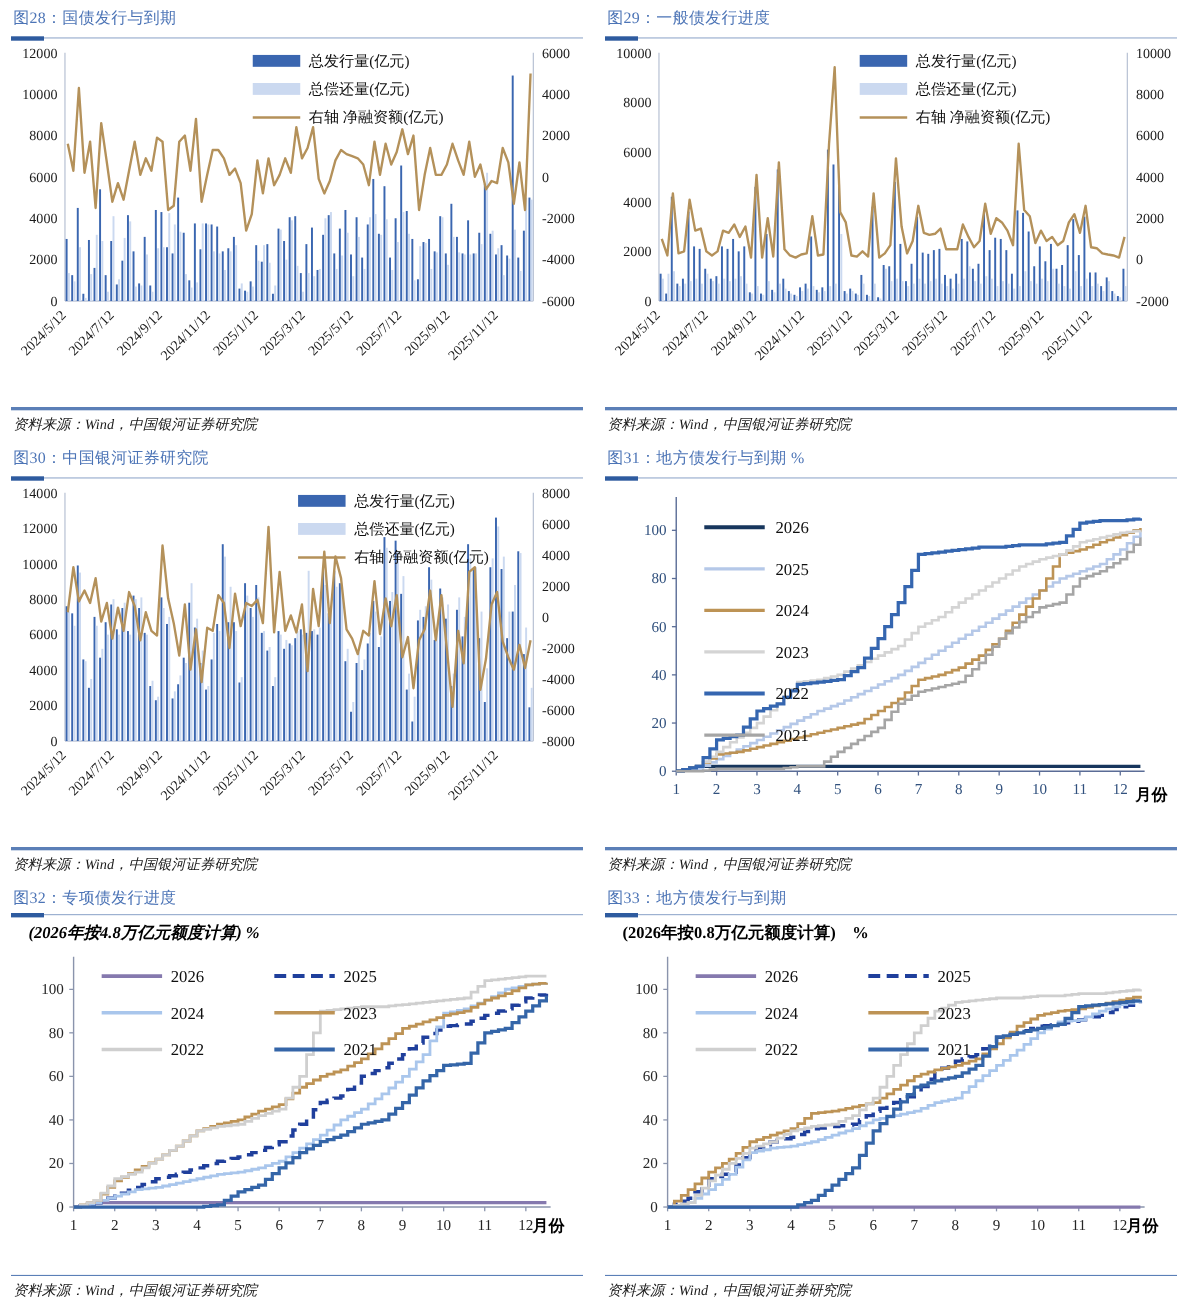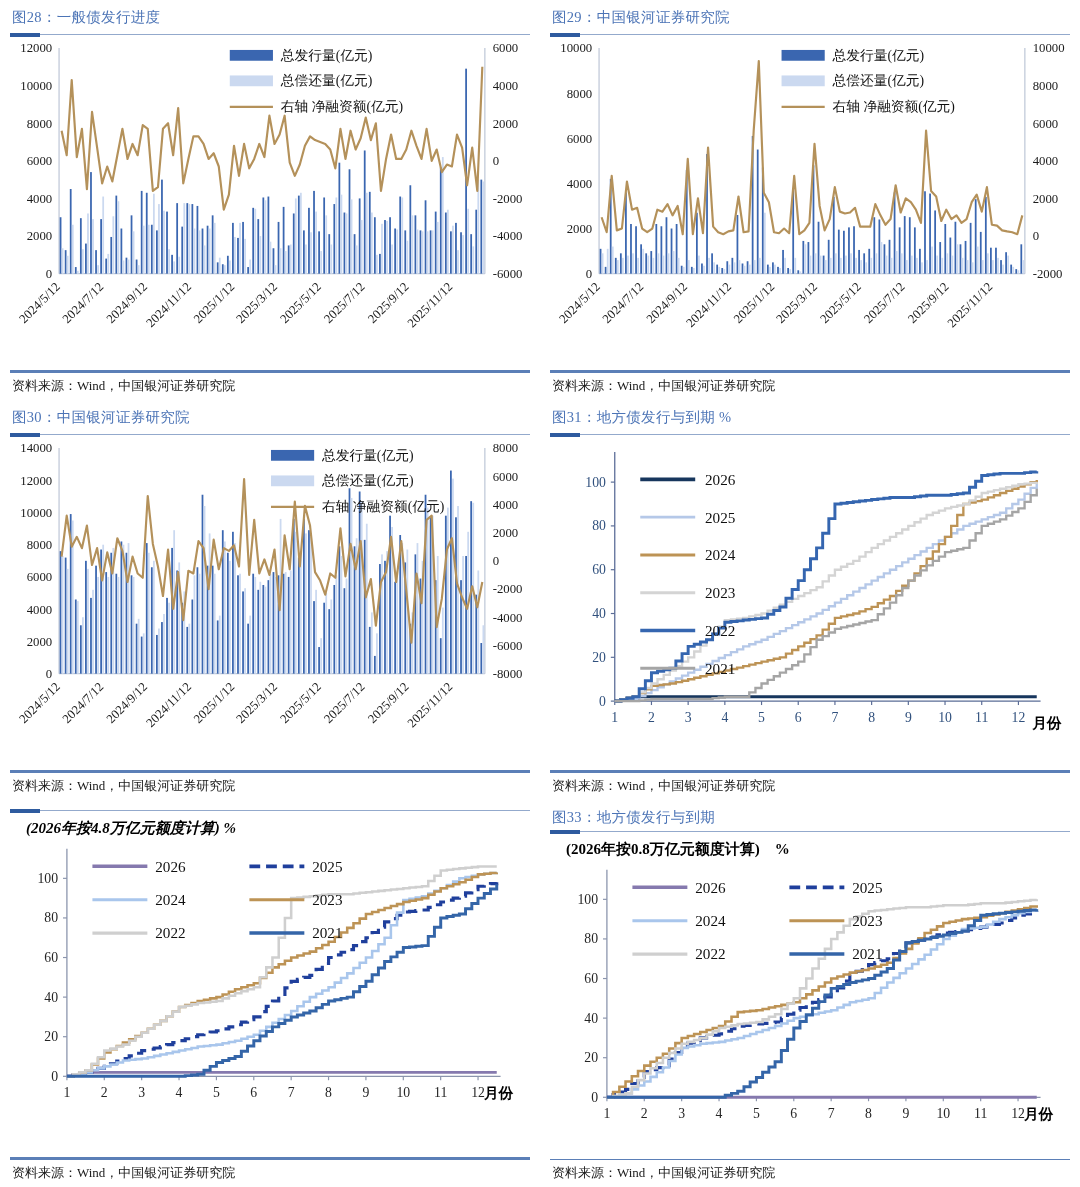--- a/index.html
+++ b/index.html
@@ -6,36 +6,36 @@
   body{width:1080px;font-family:"Liberation Serif","DejaVu Serif",serif;color:#1a1a1a;}
   .page{width:1080px;height:1187px;display:grid;grid-template-columns:540px 540px;grid-template-rows:400px 400px 387px;}
   .panel{box-sizing:border-box;padding:6px 10px 4px 10px;display:flex;flex-direction:column;overflow:hidden;}
   .panel-title{color:#4C74B6;font-size:14.5px;line-height:20px;padding:1px 0 3px 2px;letter-spacing:.3px;}
   .title-rule{position:relative;height:4px;border-bottom:1.5px solid #93A9CC;margin-bottom:2px;}
   .rule-accent{position:absolute;left:0;bottom:-2.5px;width:30px;height:3.5px;background:#2E5B9F;}
   .chart-subtitle{font-weight:bold;font-size:15px;color:#000;margin:5px 0 0 0;line-height:20px;}
   .sub32{margin-left:16px;font-style:italic;} .sub33{margin-left:16px;}
   svg.chart{display:block;flex:0 0 auto;}
   .source-rule{margin-top:auto;height:3px;background:#5B7FB7;}
-  .source{font-size:13px;color:#1a1a1a;padding:4px 0 2px 2px;line-height:17px;}
+  .source{font-style:italic;font-size:13px;color:#1a1a1a;padding:4px 0 2px 2px;line-height:17px;}
   svg text{font-family:"Liberation Serif","DejaVu Serif",serif;}
   .t-combo{font-size:13px;fill:#1b1b1b;}
   .t-prog{font-size:14px;fill:#30507D;}
   .t-prog2{font-size:14px;fill:#252525;}
   .t-leg{font-size:14px;fill:#101010;}
   .t-leg-year{font-size:15.5px;fill:#101010;}
   .t-month{font-size:15px;font-weight:bold;fill:#000;}
 </style>
 </head>
 <body>
 
 <div class="page">
 
   <section class="panel">
-    <div class="panel-title">图28：一般债发行进度</div>
+    <div class="panel-title">图28：国债发行与到期</div>
     <div class="title-rule">
         <span class="rule-accent"></span>
       </div>
     <svg class="chart" id="chart-0" width="520" height="332" viewBox="0 0 530 332">
         <line x1="50" y1="8" x2="50" y2="238" stroke="#BCC5D6" stroke-width="1.2"></line>
         <line x1="484" y1="8" x2="484" y2="238" stroke="#BCC5D6" stroke-width="1.2"></line>
         <line x1="50" y1="238" x2="484" y2="238" stroke="#BCC5D6" stroke-width="1.2"></line>
         <text x="43" y="242.5" class="t-combo" text-anchor="end">0</text>
         <text x="43" y="204.16666666666669" class="t-combo" text-anchor="end">2000</text>
         <text x="43" y="165.83333333333334" class="t-combo" text-anchor="end">4000</text>
@@ -234,21 +234,21 @@
         <rect x="224" y="36" width="44" height="11" fill="#CBD9F0"></rect>
         <text x="276" y="46" class="t-leg" text-anchor="start">总偿还量(亿元)</text>
         <line x1="224" y1="68" x2="268" y2="68" stroke="#B4915A" stroke-width="2.4"></line>
         <text x="276" y="72" class="t-leg" text-anchor="start">右轴 净融资额(亿元)</text>
       </svg>
     <div class="source-rule"></div>
     <div class="source">资料来源：Wind，中国银河证券研究院</div>
   </section>
 
   <section class="panel">
-    <div class="panel-title">图29：中国银河证券研究院</div>
+    <div class="panel-title">图29：一般债发行进度</div>
     <div class="title-rule">
         <span class="rule-accent"></span>
       </div>
     <svg class="chart" id="chart-1" width="520" height="332" viewBox="0 0 530 332">
         <line x1="50" y1="8" x2="50" y2="238" stroke="#BCC5D6" stroke-width="1.2"></line>
         <line x1="484" y1="8" x2="484" y2="238" stroke="#BCC5D6" stroke-width="1.2"></line>
         <line x1="50" y1="238" x2="484" y2="238" stroke="#BCC5D6" stroke-width="1.2"></line>
         <text x="43" y="242.5" class="t-combo" text-anchor="end">0</text>
         <text x="43" y="196.5" class="t-combo" text-anchor="end">2000</text>
         <text x="43" y="150.5" class="t-combo" text-anchor="end">4000</text>
@@ -730,20 +730,21 @@
         <line x1="92" y1="194" x2="148" y2="194" stroke="#3566B0" stroke-width="3.6"></line>
         <text x="158" y="199.5" class="t-leg-year" text-anchor="start">2022</text>
         <line x1="92" y1="232.5" x2="148" y2="232.5" stroke="#A5A5A5" stroke-width="3"></line>
         <text x="158" y="238" class="t-leg-year" text-anchor="start">2021</text>
       </svg>
     <div class="source-rule"></div>
     <div class="source">资料来源：Wind，中国银河证券研究院</div>
   </section>
 
   <section class="panel">
+    <div class="panel-title">图32：专项债发行进度</div>
     <div class="title-rule">
         <span class="rule-accent"></span>
       </div>
     <div class="chart-subtitle sub32">(2026年按4.8万亿元额度计算) %</div>
     <svg class="chart" id="chart-4" width="520" height="300" viewBox="0 0 530 300">
         <line x1="58" y1="8" x2="58" y2="240" stroke="#8A94AC" stroke-width="1.3"></line>
         <line x1="58" y1="240" x2="500" y2="240" stroke="#8A94AC" stroke-width="1.3"></line>
         <text x="49" y="244.5" class="t-prog2" text-anchor="end">0</text>
         <line x1="54" y1="240" x2="58" y2="240" stroke="#8A94AC" stroke-width="1.2"></line>
         <text x="49" y="204.14601769911505" class="t-prog2" text-anchor="end">20</text>

